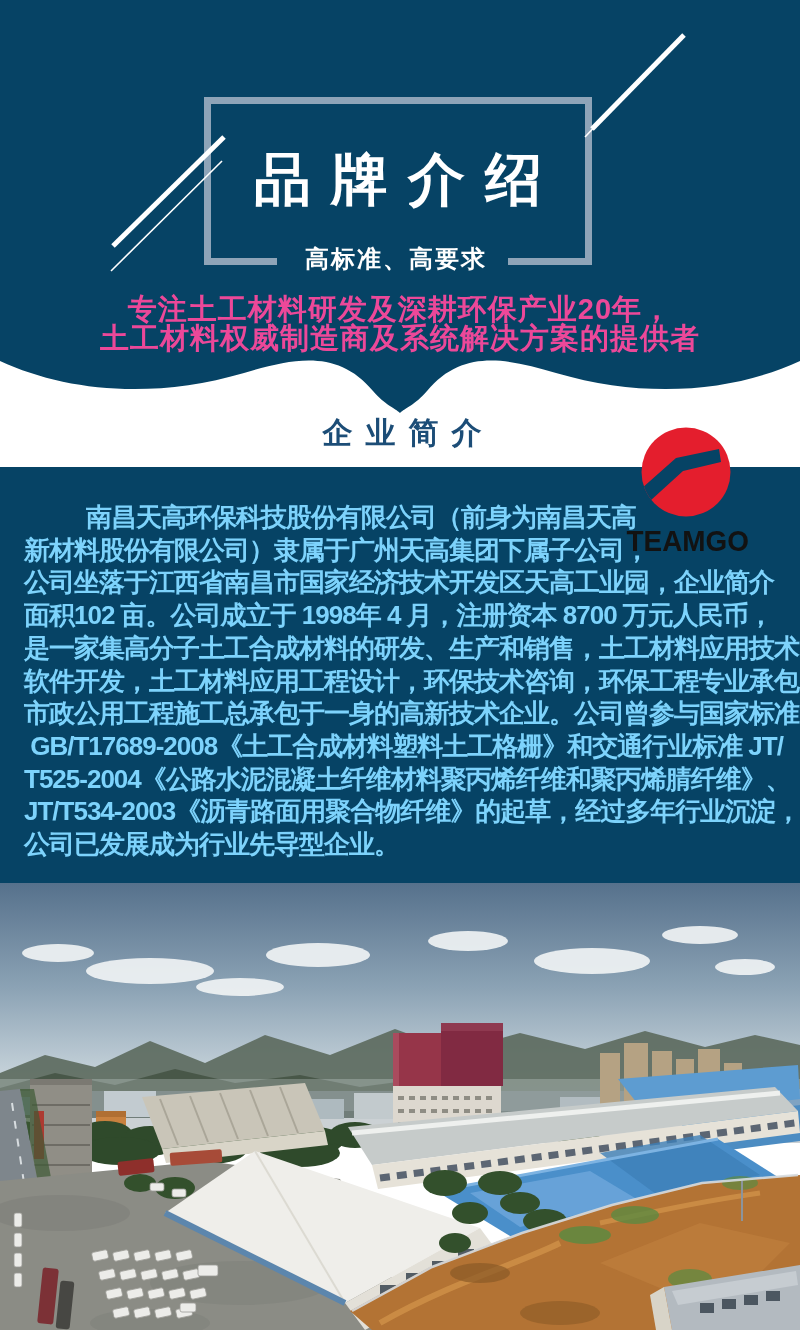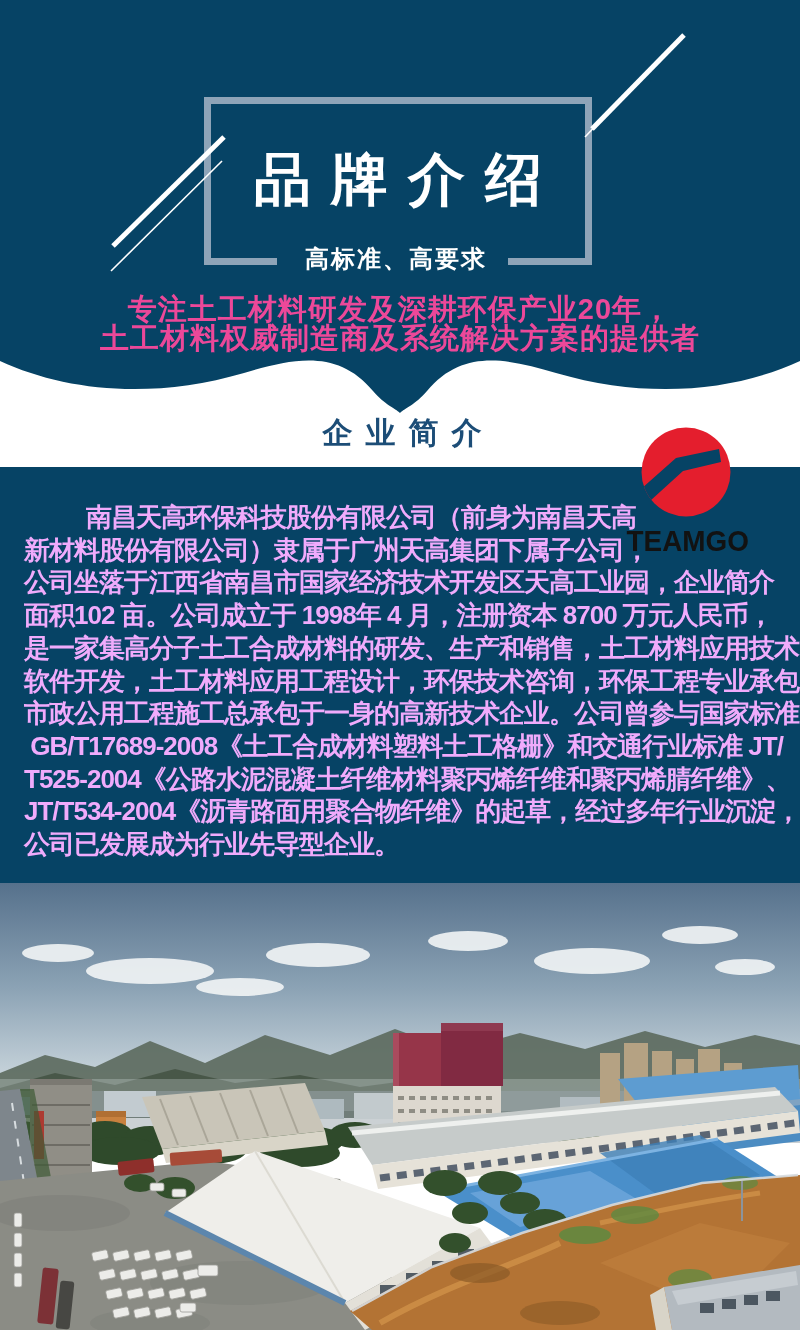--- a/index.html
+++ b/index.html
@@ -21,21 +21,21 @@
   .intro-line{position:absolute;left:0;width:800px;text-align:center;color:#ec4899;
               font-size:29px;font-weight:bold;letter-spacing:1px;z-index:4;}
   .intro-1{top:290px;} .intro-2{top:319px;}
   
   .section-heading{position:absolute;left:0;top:412px;width:800px;margin:0;text-align:center;
                    color:var(--heading,#1c4d77);font-size:30px;font-weight:bold;
                    letter-spacing:13px;padding-left:17px;line-height:42px;box-sizing:border-box;}
   .content-box{position:absolute;left:0;top:467px;width:800px;height:416px;
                background:var(--navy,#064365);}
   .para{position:absolute;left:24px;top:34px;right:8px;}
-  .para-line{color:#f0abfc;font-size:26px;font-weight:bold;letter-spacing:-1px;
+  .para-line{color:#7dd3fc;font-size:26px;font-weight:bold;letter-spacing:-1px;
              line-height:32.7px;white-space:pre;}
   .para-line.first{text-indent:62px;}
   
   .logo{position:absolute;left:622px;top:416px;width:128px;height:142px;z-index:5;}
   .logo-mark{position:absolute;left:8px;top:0;}
   .logo-text{position:absolute;left:0;top:108px;width:128px;text-align:center;
              color:var(--logo-text,#121212);font-size:30px;font-weight:bold;
              transform:scaleX(.93);transform-origin:center;}
   
   .photo{position:absolute;left:0;top:883px;}
@@ -75,21 +75,21 @@
     <div class="para">
       <div class="para-line first">南昌天高环保科技股份有限公司（前身为南昌天高</div>
       <div class="para-line">新材料股份有限公司）隶属于广州天高集团下属子公司，</div>
       <div class="para-line">公司坐落于江西省南昌市国家经济技术开发区天高工业园，企业简介</div>
       <div class="para-line">面积102 亩。公司成立于 1998年 4 月，注册资本 8700 万元人民币，</div>
       <div class="para-line">是一家集高分子土工合成材料的研发、生产和销售，土工材料应用技术</div>
       <div class="para-line">软件开发，土工材料应用工程设计，环保技术咨询，环保工程专业承包，</div>
       <div class="para-line">市政公用工程施工总承包于一身的高新技术企业。公司曾参与国家标准</div>
       <div class="para-line"> GB/T17689-2008《土工合成材料塑料土工格栅》和交通行业标准 JT/</div>
       <div class="para-line">T525-2004《公路水泥混凝土纤维材料聚丙烯纤维和聚丙烯腈纤维》、</div>
-      <div class="para-line">JT/T534-2004《沥青路面用聚合物纤维》的起草，经过多年行业沉淀，</div>
+      <div class="para-line">JT/T534-2003《沥青路面用聚合物纤维》的起草，经过多年行业沉淀，</div>
       <div class="para-line">公司已发展成为行业先导型企业。</div>
     </div>
   </div>
 
   <div class="logo">
     <svg class="logo-mark" width="112" height="112" viewBox="0 0 112 112">
       <defs>
           <clipPath id="logoClip">
             <circle cx="56" cy="56" r="44.5"></circle>
           </clipPath>

